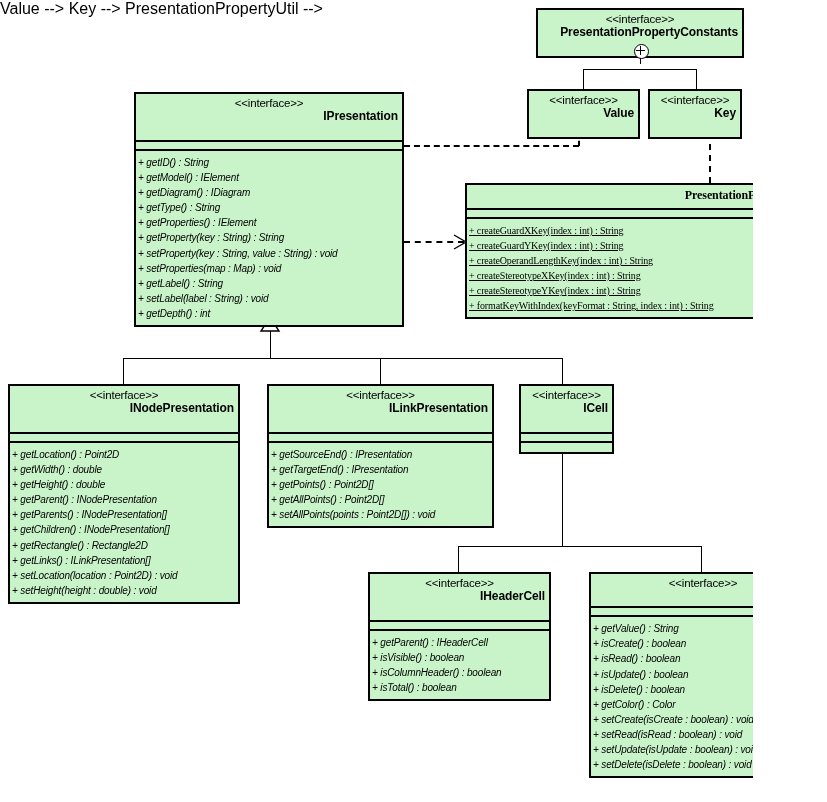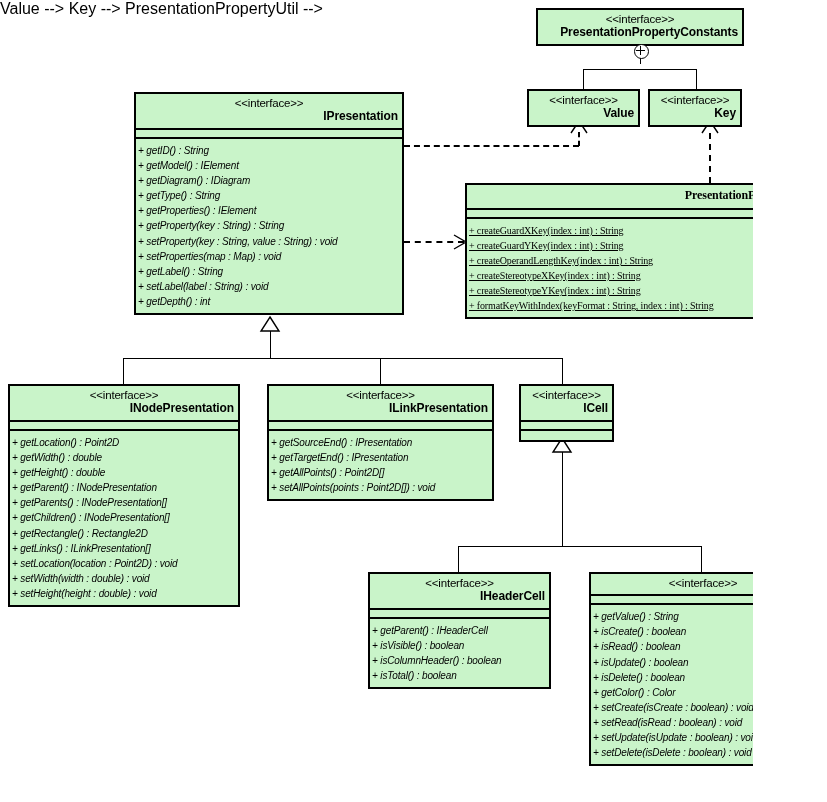--- a/index.html
+++ b/index.html
@@ -20,21 +20,21 @@
   }
   
   .uml-box {
     position: absolute;
     box-sizing: border-box;
     background: #c9f4c9;
     border: 2px solid #000000;
     z-index: 5;
   }
   .uml-header {
-    padding: 3px 4px 4px 4px;
+    padding: 3px 4px 16px 4px;
     text-align: center;
     line-height: 1.15;
   }
   .stereotype {
     display: block;
     font-size: 11.5px;
     color: #000000;
     letter-spacing: -0.2px;
   }
   .cname {
@@ -255,35 +255,35 @@
     <div class="uml-ops">
       <div class="op">+ getLocation() : Point2D</div>
       <div class="op">+ getWidth() : double</div>
       <div class="op">+ getHeight() : double</div>
       <div class="op">+ getParent() : INodePresentation</div>
       <div class="op">+ getParents() : INodePresentation[]</div>
       <div class="op">+ getChildren() : INodePresentation[]</div>
       <div class="op">+ getRectangle() : Rectangle2D</div>
       <div class="op">+ getLinks() : ILinkPresentation[]</div>
       <div class="op">+ setLocation(location : Point2D) : void</div>
-      <div class="op">+ setWidth(width : double) : void</div>
       <div class="op">+ setHeight(height : double) : void</div>
     </div>
   </div>
 
   
   <div class="uml-box" style="left:267px; top:384px; width:227px;">
     <div class="uml-header">
       <span class="stereotype">&lt;&lt;interface&gt;&gt;</span>
       <span class="cname">ILinkPresentation</span>
     </div>
     <div class="uml-attrs" style="border-top:2px solid #000;"></div>
     <div class="uml-ops">
       <div class="op">+ getSourceEnd() : IPresentation</div>
       <div class="op">+ getTargetEnd() : IPresentation</div>
+      <div class="op">+ getPoints() : Point2D[]</div>
       <div class="op">+ getAllPoints() : Point2D[]</div>
       <div class="op">+ setAllPoints(points : Point2D[]) : void</div>
     </div>
   </div>
 
   
   <div class="uml-box" style="left:519px; top:384px; width:95px;">
     <div class="uml-header">
       <span class="stereotype">&lt;&lt;interface&gt;&gt;</span>
       <span class="cname">ICell</span>

